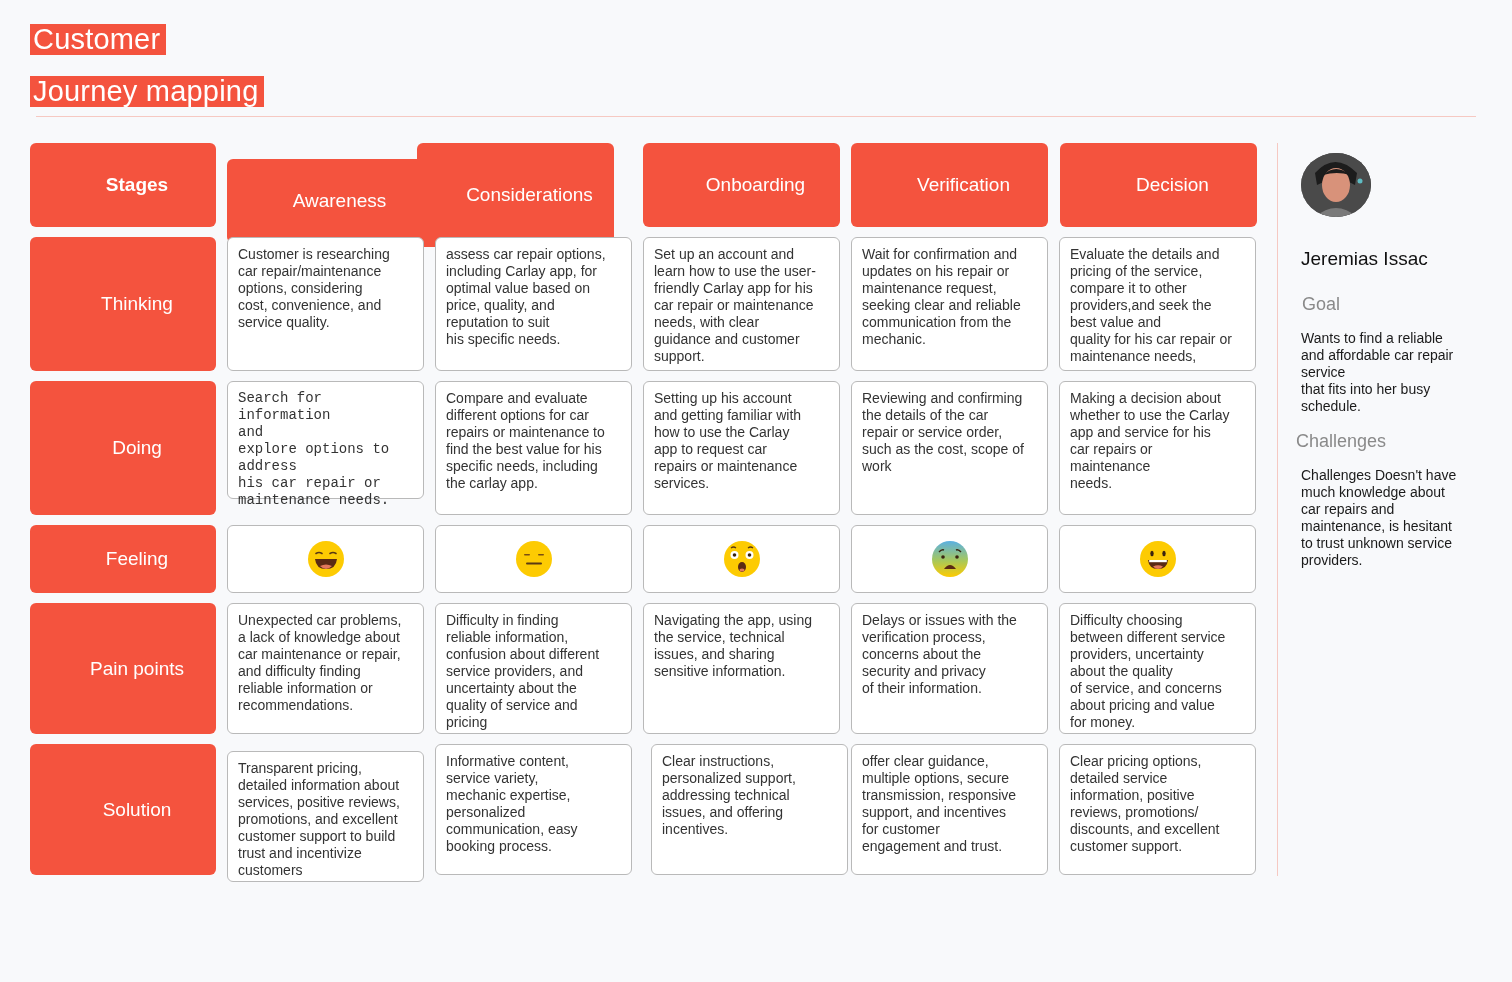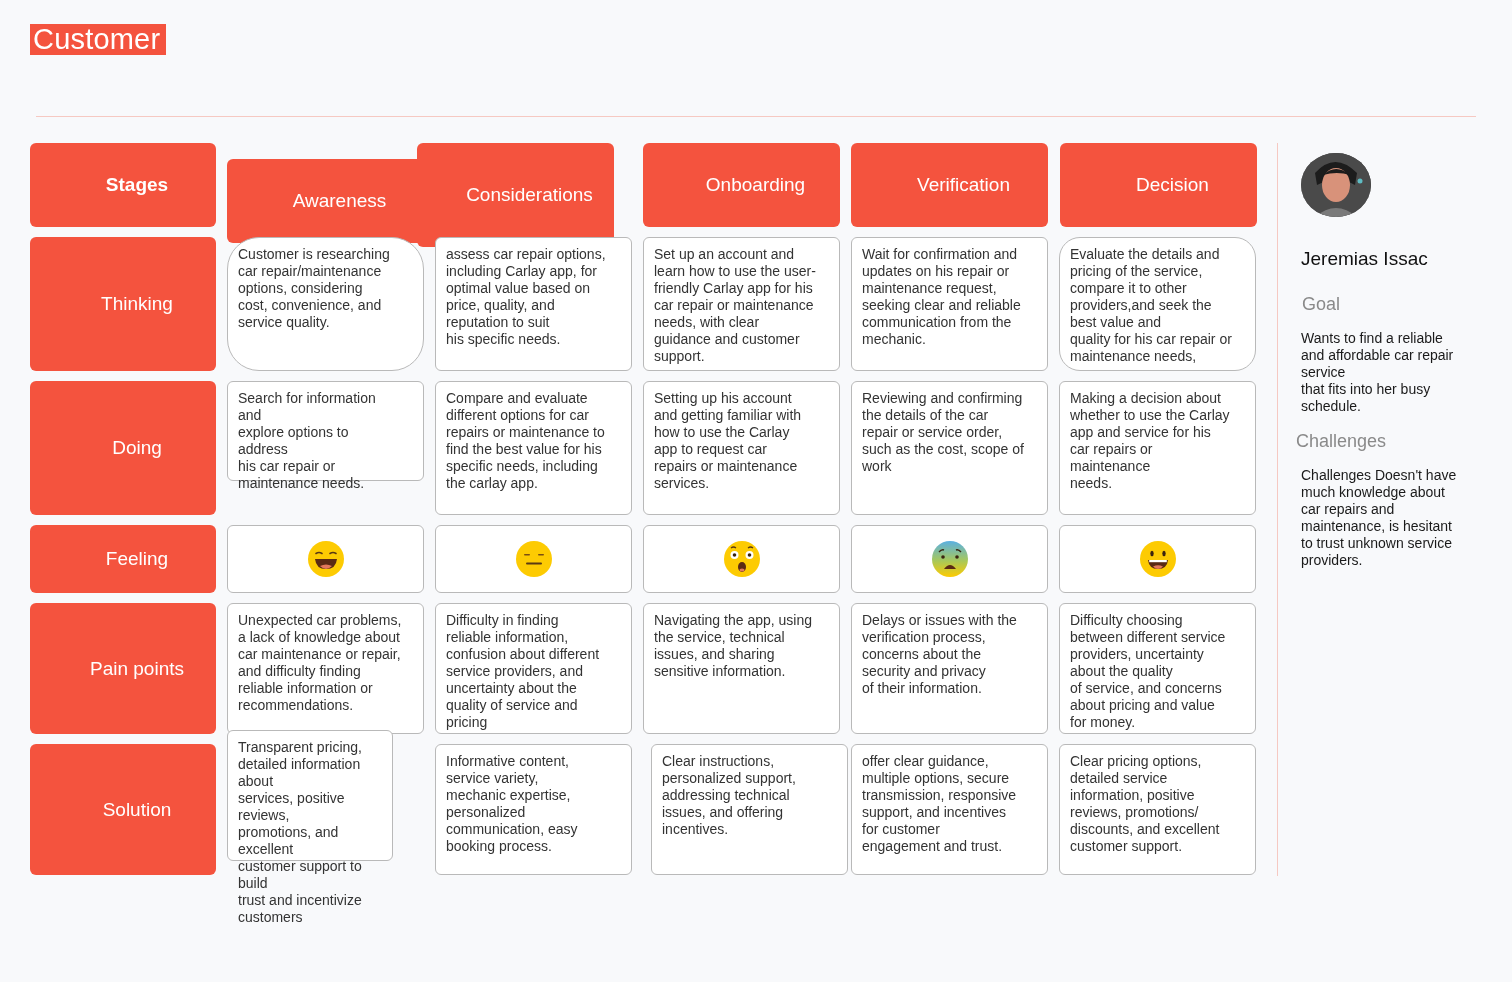--- a/index.html
+++ b/index.html
@@ -94,37 +94,38 @@
       font-size: 14px; line-height: 17px; color: #1a1a1a;
       white-space: pre-line;
     }
   </style>
 </head>
 <body>
 
 <div class="title">
   <div class="title-wrap">
     <span class="title-line l1">Customer</span>
+    <span class="title-line l2">Journey mapping</span>
   </div>
 </div>
 
 <div class="top-divider"></div>
 <div class="side-divider"></div>
 
 <div class="grid">
 
   <div class="cell head bold" style="left:0; top:0; width:186px; height:84px;">Stages</div>
   <div class="cell head" style="left:197px; top:16px; width:197px; height:84px;">Awareness</div>
   <div class="cell head" style="left:387px; top:0; width:197px; height:104px;">Considerations</div>
   <div class="cell head" style="left:613px; top:0; width:197px; height:84px;">Onboarding</div>
   <div class="cell head" style="left:821px; top:0; width:197px; height:84px;">Verification</div>
   <div class="cell head" style="left:1030px; top:0; width:197px; height:84px;">Decision</div>
 
   <div class="cell head" style="left:0; top:94px; width:186px; height:134px;">Thinking</div>
-  <div class="cell card" style="left:197px; top:94px; width:197px; height:134px;border-radius:32px;">Customer is researching
+  <div class="cell card" style="left:197px; top:94px; width:197px; height:134px;">Customer is researching
 car repair/maintenance
 options, considering
 cost, convenience, and
 service quality.</div>
   <div class="cell card" style="left:405px; top:94px; width:197px; height:134px;">assess car repair options,
 including Carlay app, for
 optimal value based on
 price, quality, and
 reputation to suit
 his specific needs.</div>
@@ -134,30 +135,30 @@
 car repair or maintenance
 needs, with clear
 guidance and customer
 support.</div>
   <div class="cell card" style="left:821px; top:94px; width:197px; height:134px;">Wait for confirmation and
 updates on his repair or
 maintenance request,
 seeking clear and reliable
 communication from the
 mechanic.</div>
-  <div class="cell card" style="left:1029px; top:94px; width:197px; height:134px;border-radius:21px;">Evaluate the details and
+  <div class="cell card" style="left:1029px; top:94px; width:197px; height:134px;">Evaluate the details and
 pricing of the service,
 compare it to other
 providers,and seek the
 best value and
 quality for his car repair or
 maintenance needs,</div>
 
   <div class="cell head" style="left:0; top:238px; width:186px; height:134px;">Doing</div>
-  <div class="cell card" style="left:197px; top:238px; width:197px; height:100px;">Search for information
+  <div class="cell card" style="left:197px; top:238px; width:197px; height:118px;font-family:Liberation Mono, monospace;">Search for information
 and
 explore options to
 address
 his car repair or
 maintenance needs.</div>
   <div class="cell card" style="left:405px; top:238px; width:197px; height:134px;">Compare and evaluate
 different options for car
 repairs or maintenance to
 find the best value for his
 specific needs, including
@@ -269,21 +270,21 @@
 of their information.</div>
   <div class="cell card" style="left:1029px; top:460px; width:197px; height:131px;">Difficulty choosing
 between different service
 providers, uncertainty
 about the quality
 of service, and concerns
 about pricing and value
 for money.</div>
 
   <div class="cell head" style="left:0; top:601px; width:186px; height:131px;">Solution</div>
-  <div class="cell card" style="left:197px; top:587px; width:166px; height:131px;">Transparent pricing,
+  <div class="cell card" style="left:197px; top:608px; width:197px; height:131px;">Transparent pricing,
 detailed information about
 services, positive reviews,
 promotions, and excellent
 customer support to build
 trust and incentivize
 customers</div>
   <div class="cell card" style="left:405px; top:601px; width:197px; height:131px;">Informative content,
 service variety,
 mechanic expertise,
 personalized

